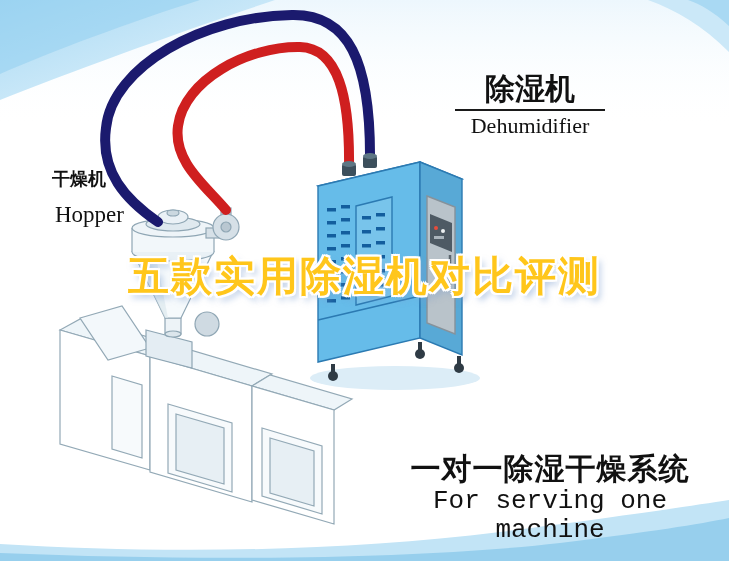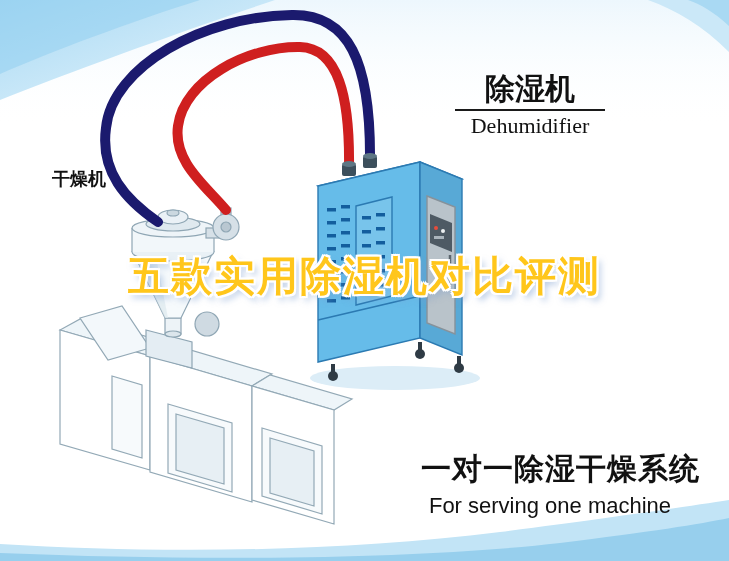--- a/index.html
+++ b/index.html
@@ -17,22 +17,22 @@
   .lbl-dehum-en{display:block;font-size:22px;font-family:"Liberation Serif",serif;margin-top:3px;}
   .main-title{
     left:0;right:0;top:254px;text-align:center;
     font-size:41px;font-weight:800;letter-spacing:2px;color:#ffc61b;
     text-shadow:
       -2px -2px 0 #fff, 2px -2px 0 #fff, -2px 2px 0 #fff, 2px 2px 0 #fff,
       0 -2px 0 #fff, 0 2px 0 #fff, -2px 0 0 #fff, 2px 0 0 #fff,
       4px 5px 6px rgba(120,155,205,0.55);
   }
   .lbl-system{left:400px;top:452px;width:300px;text-align:center;}
-  .lbl-system-cn{display:block;font-size:30px;font-weight:bold;letter-spacing:1px;text-align:right;}
-  .lbl-system-en{display:block;font-size:22px;font-family:Liberation Sans, sans-serif;margin-top:9px;}
+  .lbl-system-cn{display:block;font-size:30px;font-weight:bold;letter-spacing:1px;}
+  .lbl-system-en{display:block;font-size:26px;font-family:Liberation Mono, monospace;margin-top:2px;}
 </style>
 </head>
 <body>
 
 <div class="stage">
 
   <svg width="729" height="561" viewBox="0 0 729 561">
     <defs>
       <linearGradient id="topband" x1="0" y1="0" x2="0" y2="1">
         <stop offset="0" stop-color="#edf7fd"></stop>
@@ -158,20 +158,21 @@
 
     <g>
       <rect x="342" y="164" width="14" height="12" rx="2" fill="#3c4f5c"></rect>
       <ellipse cx="349" cy="164" rx="7" ry="3" fill="#5d7684"></ellipse>
       <rect x="363" y="156" width="14" height="12" rx="2" fill="#3c4f5c"></rect>
       <ellipse cx="370" cy="156" rx="7" ry="3" fill="#5d7684"></ellipse>
     </g>
   </svg>
 
   <div class="label lbl-hopper-cn">干燥机</div>
+  <div class="label lbl-hopper-en">Hopper</div>
 
   <div class="label main-title">五款实用除湿机对比评测</div>
 
   <div class="label lbl-dehum-wrap">
     <span class="lbl-dehum-cn">除湿机</span>
     <span class="lbl-dehum-en">Dehumidifier</span>
   </div>
 
   <div class="label lbl-system">
     <span class="lbl-system-cn">一对一除湿干燥系统</span>

